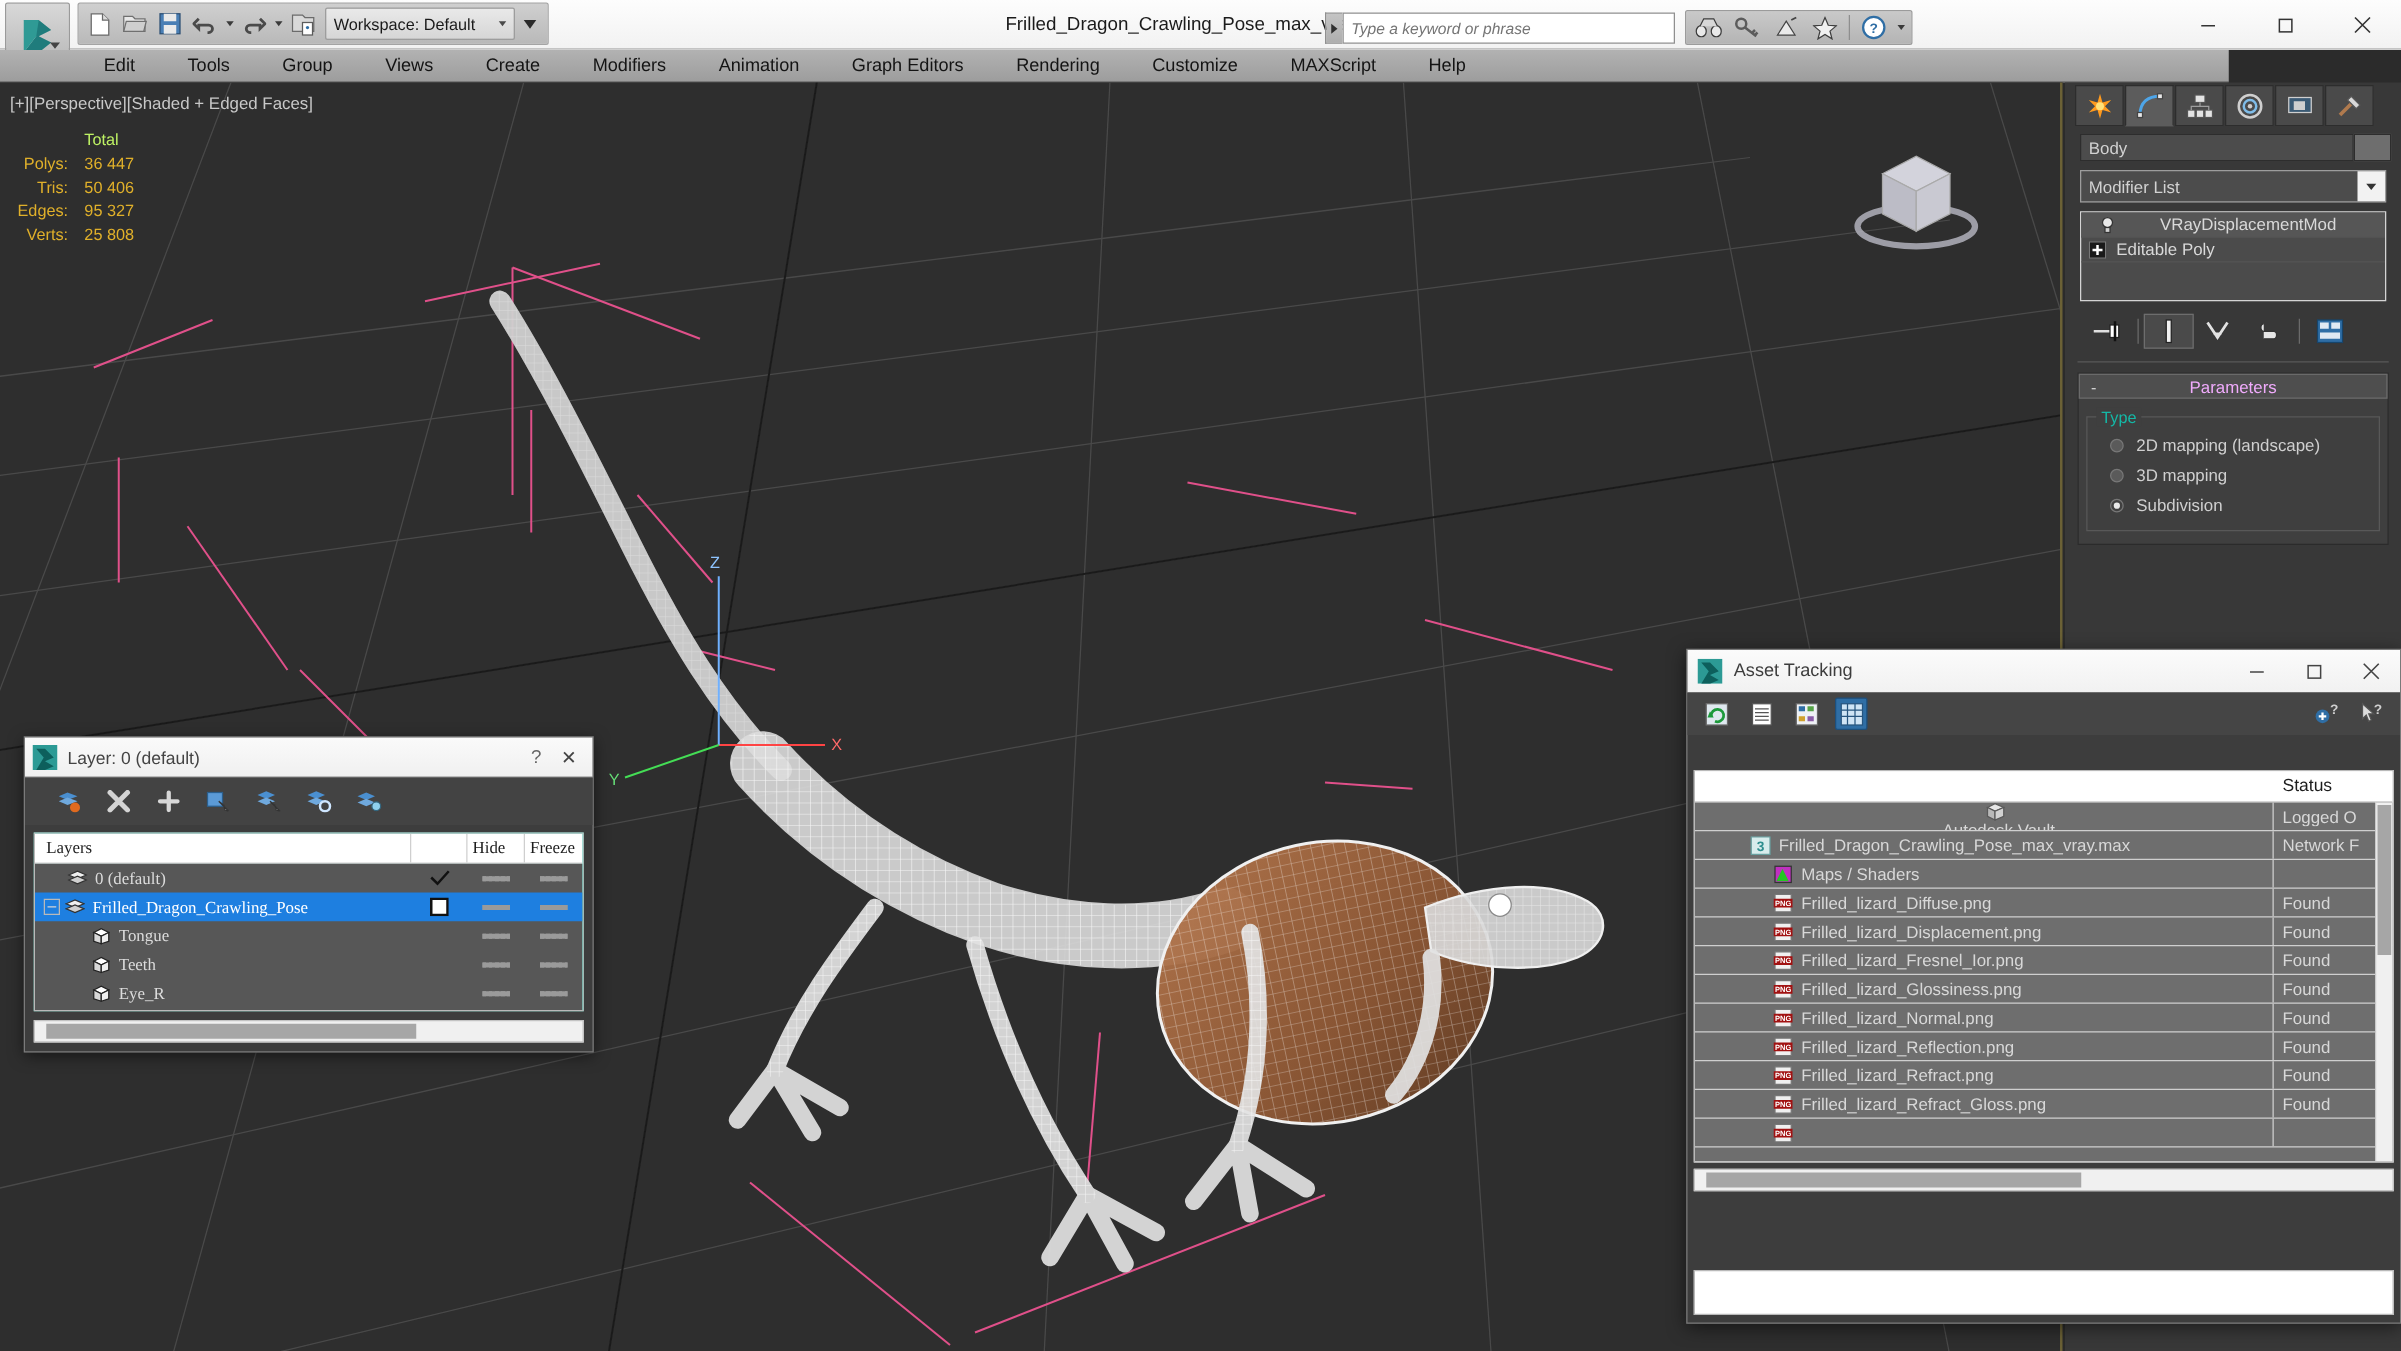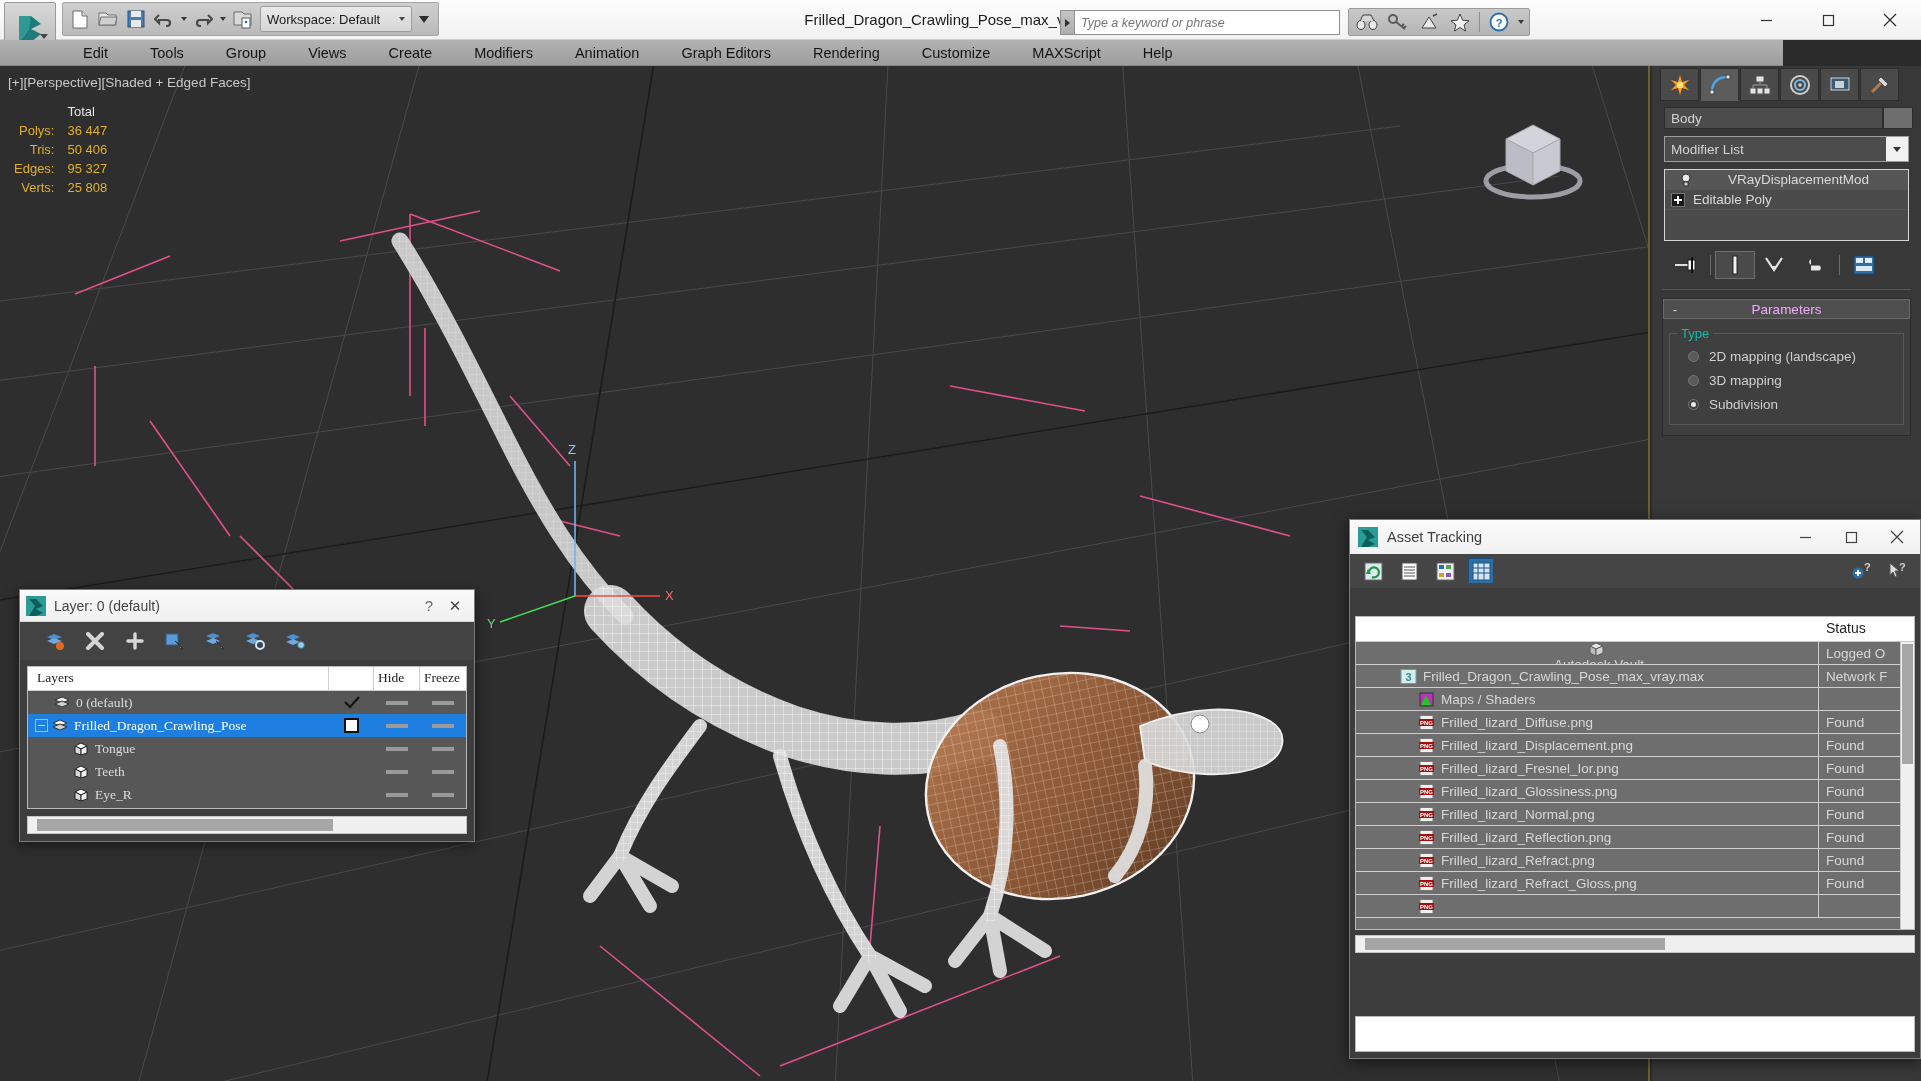--- a/index.html
+++ b/index.html
@@ -64,21 +64,21 @@
     cursor:pointer; white-space:nowrap; }
 
   
   .viewport { position:absolute; left:0; top:66px; width:1650px; height:1015px;
     background:#2e2e2e; overflow:hidden; border-right:2px solid #6b6135; }
   .vp-label { position:absolute; left:8px; top:9px; font-size:13.5px; color:#c8c8c8; z-index:5;}
   .stats { position:absolute; left:14px; top:36px; z-index:5; font-size:13px; color:#e0b02a; }
   .stats table { border-spacing:0; }
   .stats td { padding:2px 0; font-size:13px; color:#e0b02a; }
   .stats td.lbl { text-align:right; padding-right:13px; color:#e0b02a;}
-  .stats td.hdr { color:#e5e5e5; }
+  .stats td.hdr { color:#bef264; }
 
   .vcube { position:absolute; right:60px; top:35px; width:110px; height:110px; z-index:5;}
 
   
   .dlg-layer { position:absolute; left:19px; top:589px; width:456px; height:253px;
     background:#3d3d3d; border:1px solid #7a7a7a; box-shadow:0 3px 12px rgba(0,0,0,.55); z-index:30;}
   .dlg-title { height:32px; background:linear-gradient(to bottom,#fafafa,#f0f0f0);
     display:flex; align-items:center; padding:0 6px; border-bottom:1px solid #d6d6d6;}
   .dlg-title .ticon { width:20px;height:20px; margin-right:8px; }
   .dlg-title .ttxt { font-size:14px; color:#444; flex:1; }

